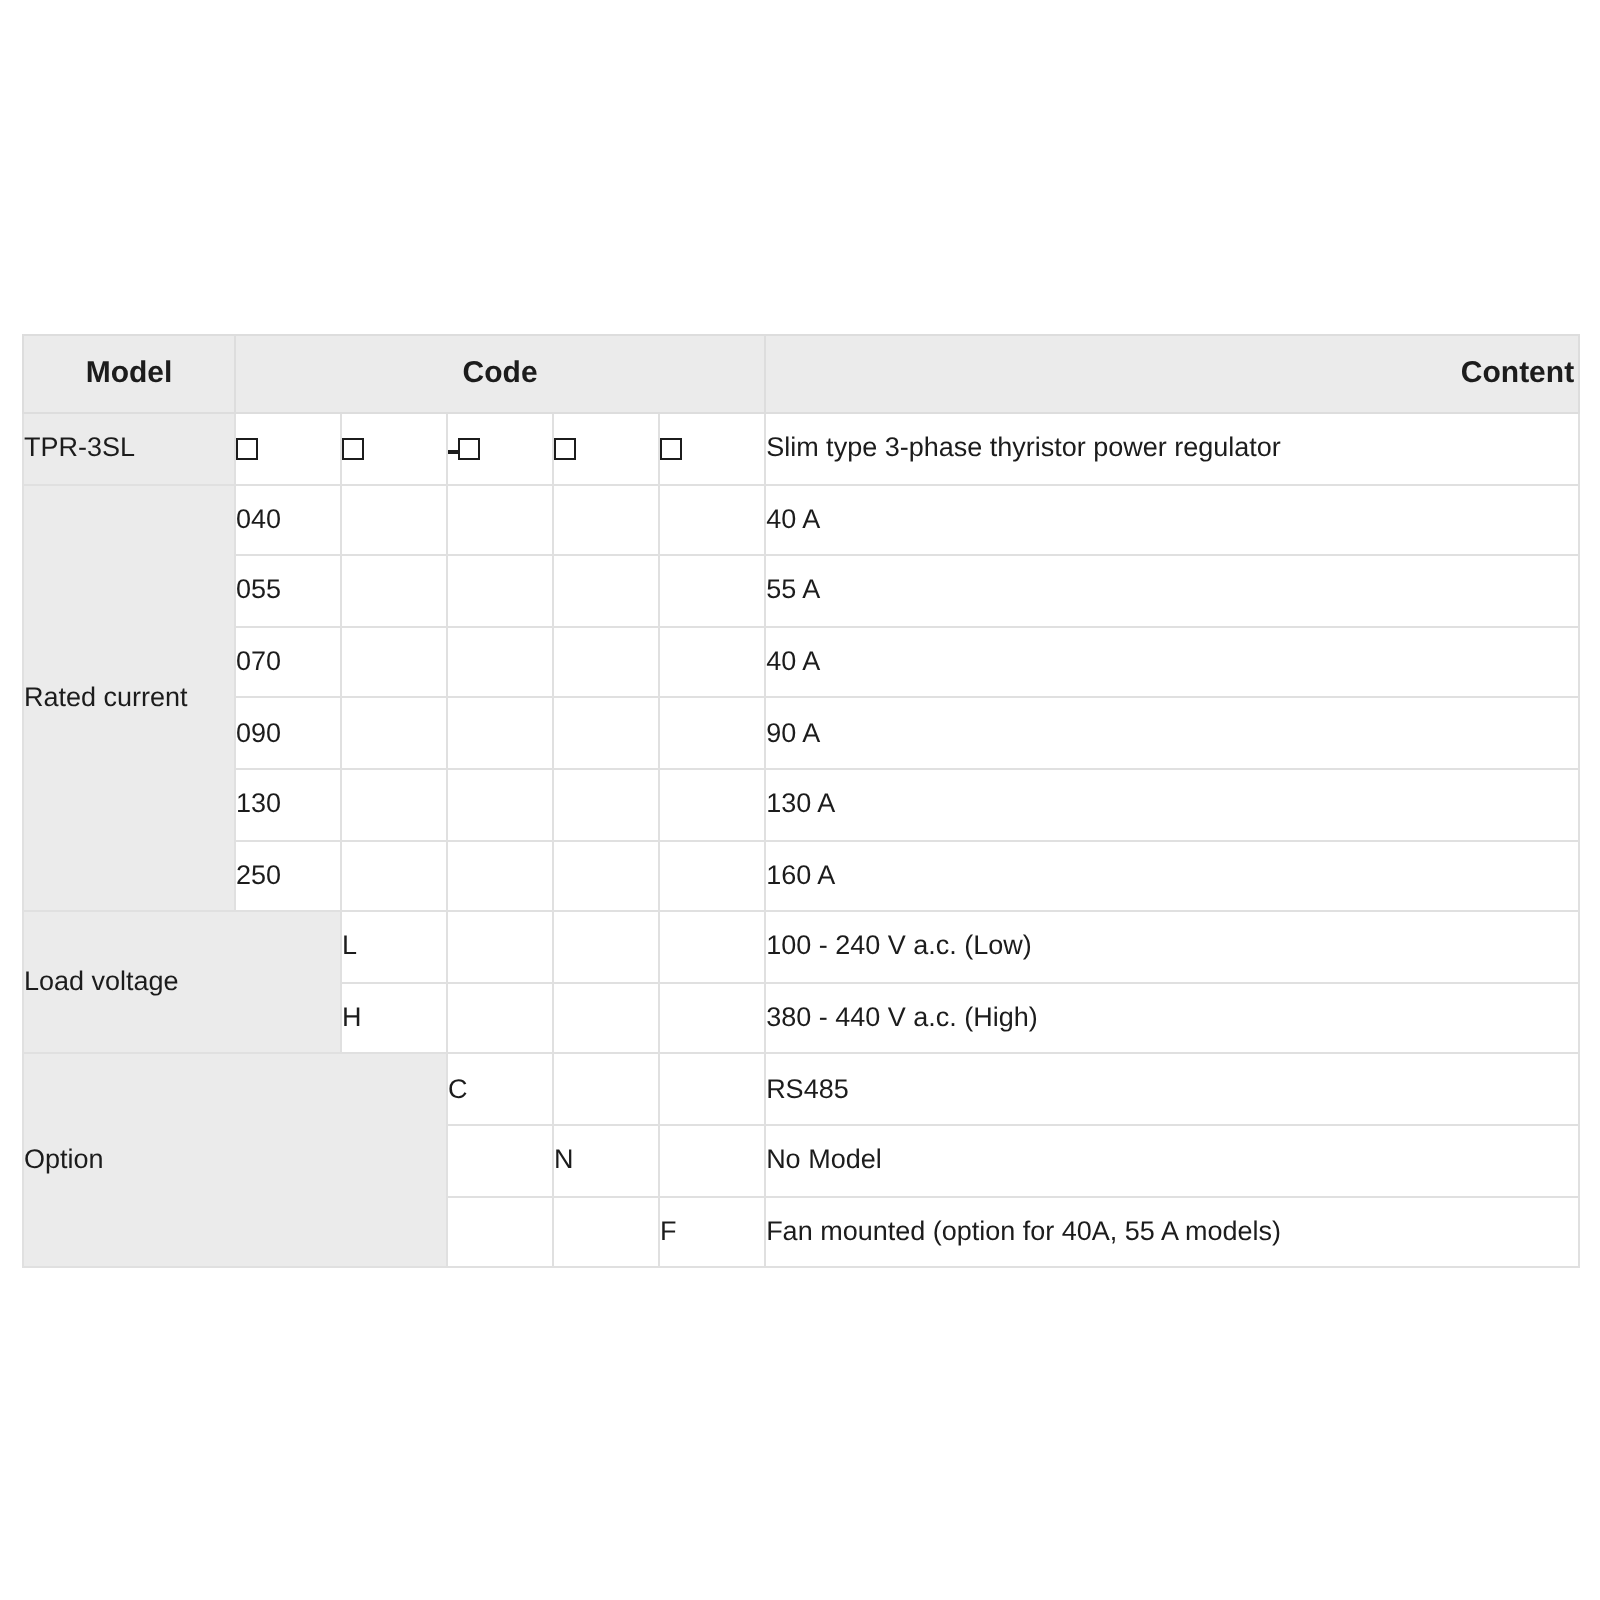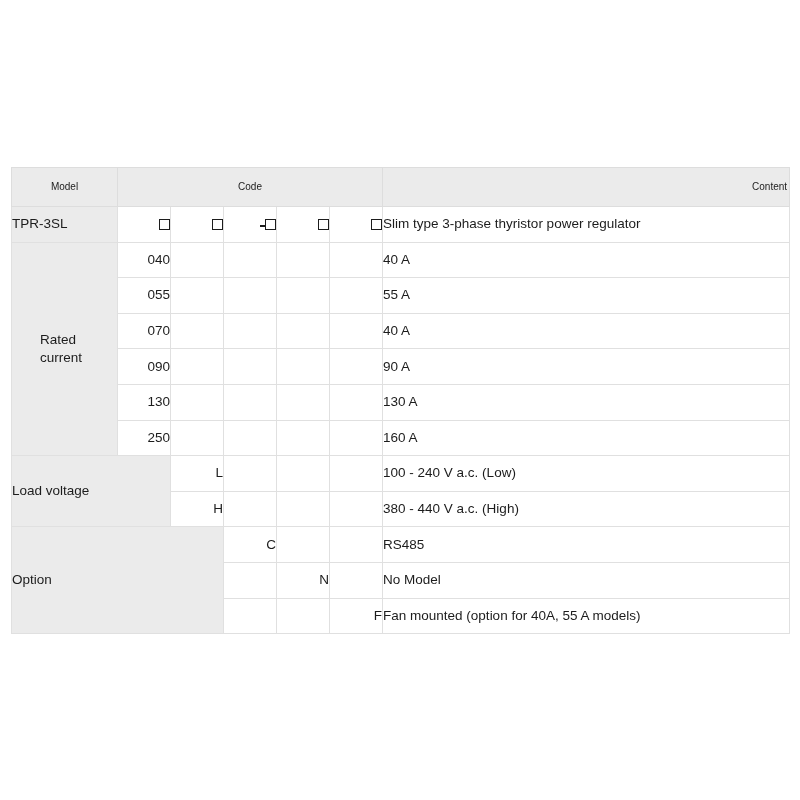--- a/index.html
+++ b/index.html
@@ -34,23 +34,23 @@
   .spec-table td, .spec-table th {
     border: 1px solid #e0e0e0;
     padding: 0;
     vertical-align: middle;
     font-weight: normal;
     line-height: 1.35;
   }
   .spec-table > thead > tr > th {
     background: #ebebeb;
     border-color: #dddddd;
-    font-weight: normal;
+    font-weight: bold;
     height: 38px;
-    font-size: 10px;
+    font-size: 15px;
   }
   th.h-model {
     text-align: center;
   }
   th.h-code {
     text-align: center;
     margin-top: 47px;
   }
   th.h-content {
     text-align: right;
@@ -62,21 +62,21 @@
   }
   .cell-label {
     background: #ebebeb;
     border-color: #dddddd;
     font-weight: bold;
     padding-left: 9px;
     text-align: left;
     margin-left: 33px;
   }
   .cell-code {
-    text-align: right;
+    text-align: left;
   }
   .cell-content {
     text-align: left;
     padding-left: 9px;
   }
   .cell-blank {
     background: #ffffff;
   }
   .sq {
     display: inline-block;
@@ -91,21 +91,20 @@
     width: 5px;
     height: 1.8px;
     background: #1c1c1c;
     vertical-align: middle;
     margin-right: 0px;
     position: relative;
     top: 1px;
   }
   .label-wrap {
     display: block;
-    padding-left: 28px;
   }
 </style>
 </head>
 <body>
 
 <div id="canvas">
 
   <table class="spec-table">
     <colgroup>
       <col style="width:106px">

